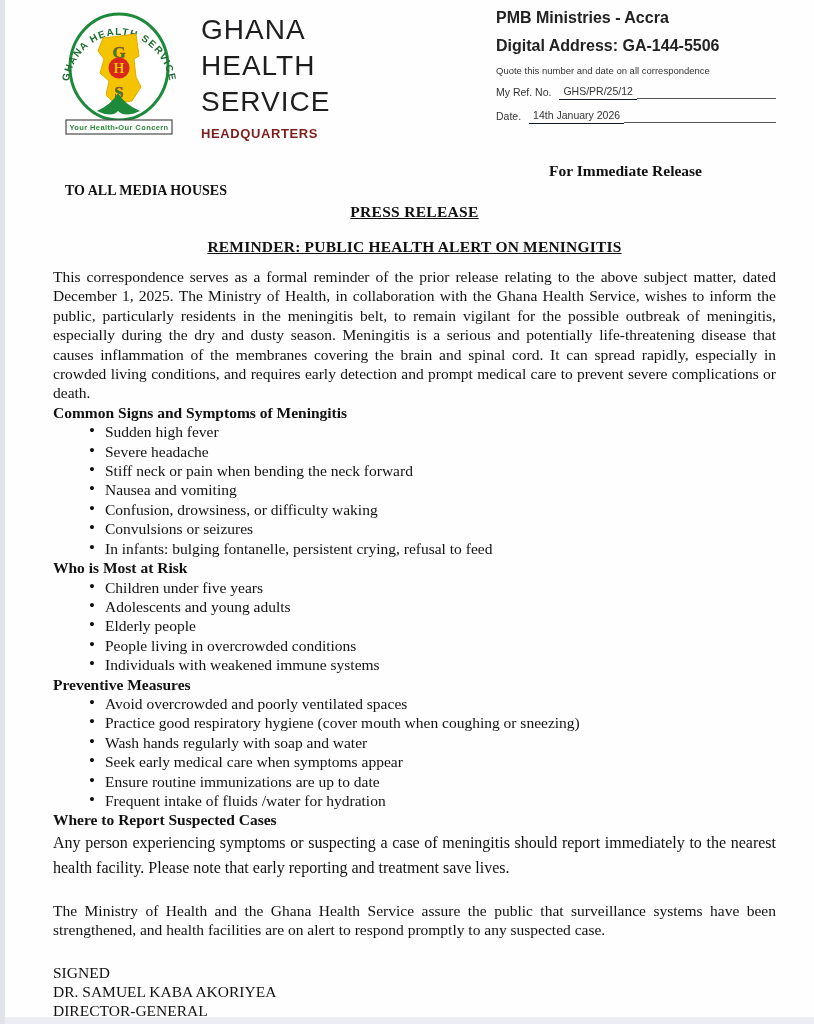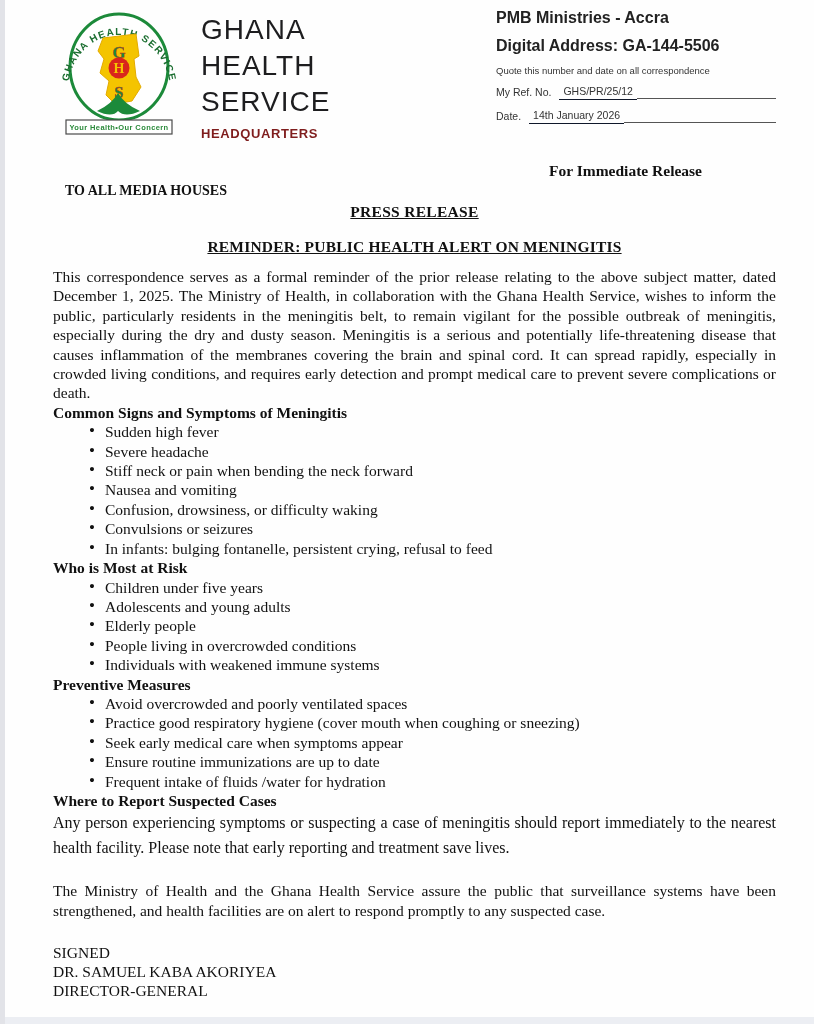--- a/index.html
+++ b/index.html
@@ -162,20 +162,21 @@
       <li>Elderly people</li>
       <li>People living in overcrowded conditions</li>
       <li>Individuals with weakened immune systems</li>
     </ul>
 
   <div class="section-heading">Preventive Measures</div>
   <ul class="bullets">
 
   <li>Avoid overcrowded and poorly ventilated spaces</li>
       <li>Practice good respiratory hygiene (cover mouth when coughing or sneezing)</li>
+      <li>Wash hands regularly with soap and water</li>
       <li>Seek early medical care when symptoms appear</li>
       <li>Ensure routine immunizations are up to date</li>
       <li>Frequent intake of fluids /water for hydration</li>
     </ul>
 
   <div class="section-heading">Where to Report Suspected Cases</div>
   <p class="report-par">Any person experiencing symptoms or suspecting a case of meningitis should report immediately to the nearest health facility. Please note that early reporting and treatment save lives.</p>
 
   <p class="assurance-par">The Ministry of Health and the Ghana Health Service assure the public that surveillance systems have been strengthened, and health facilities are on alert to respond promptly to any suspected case.</p>
 

